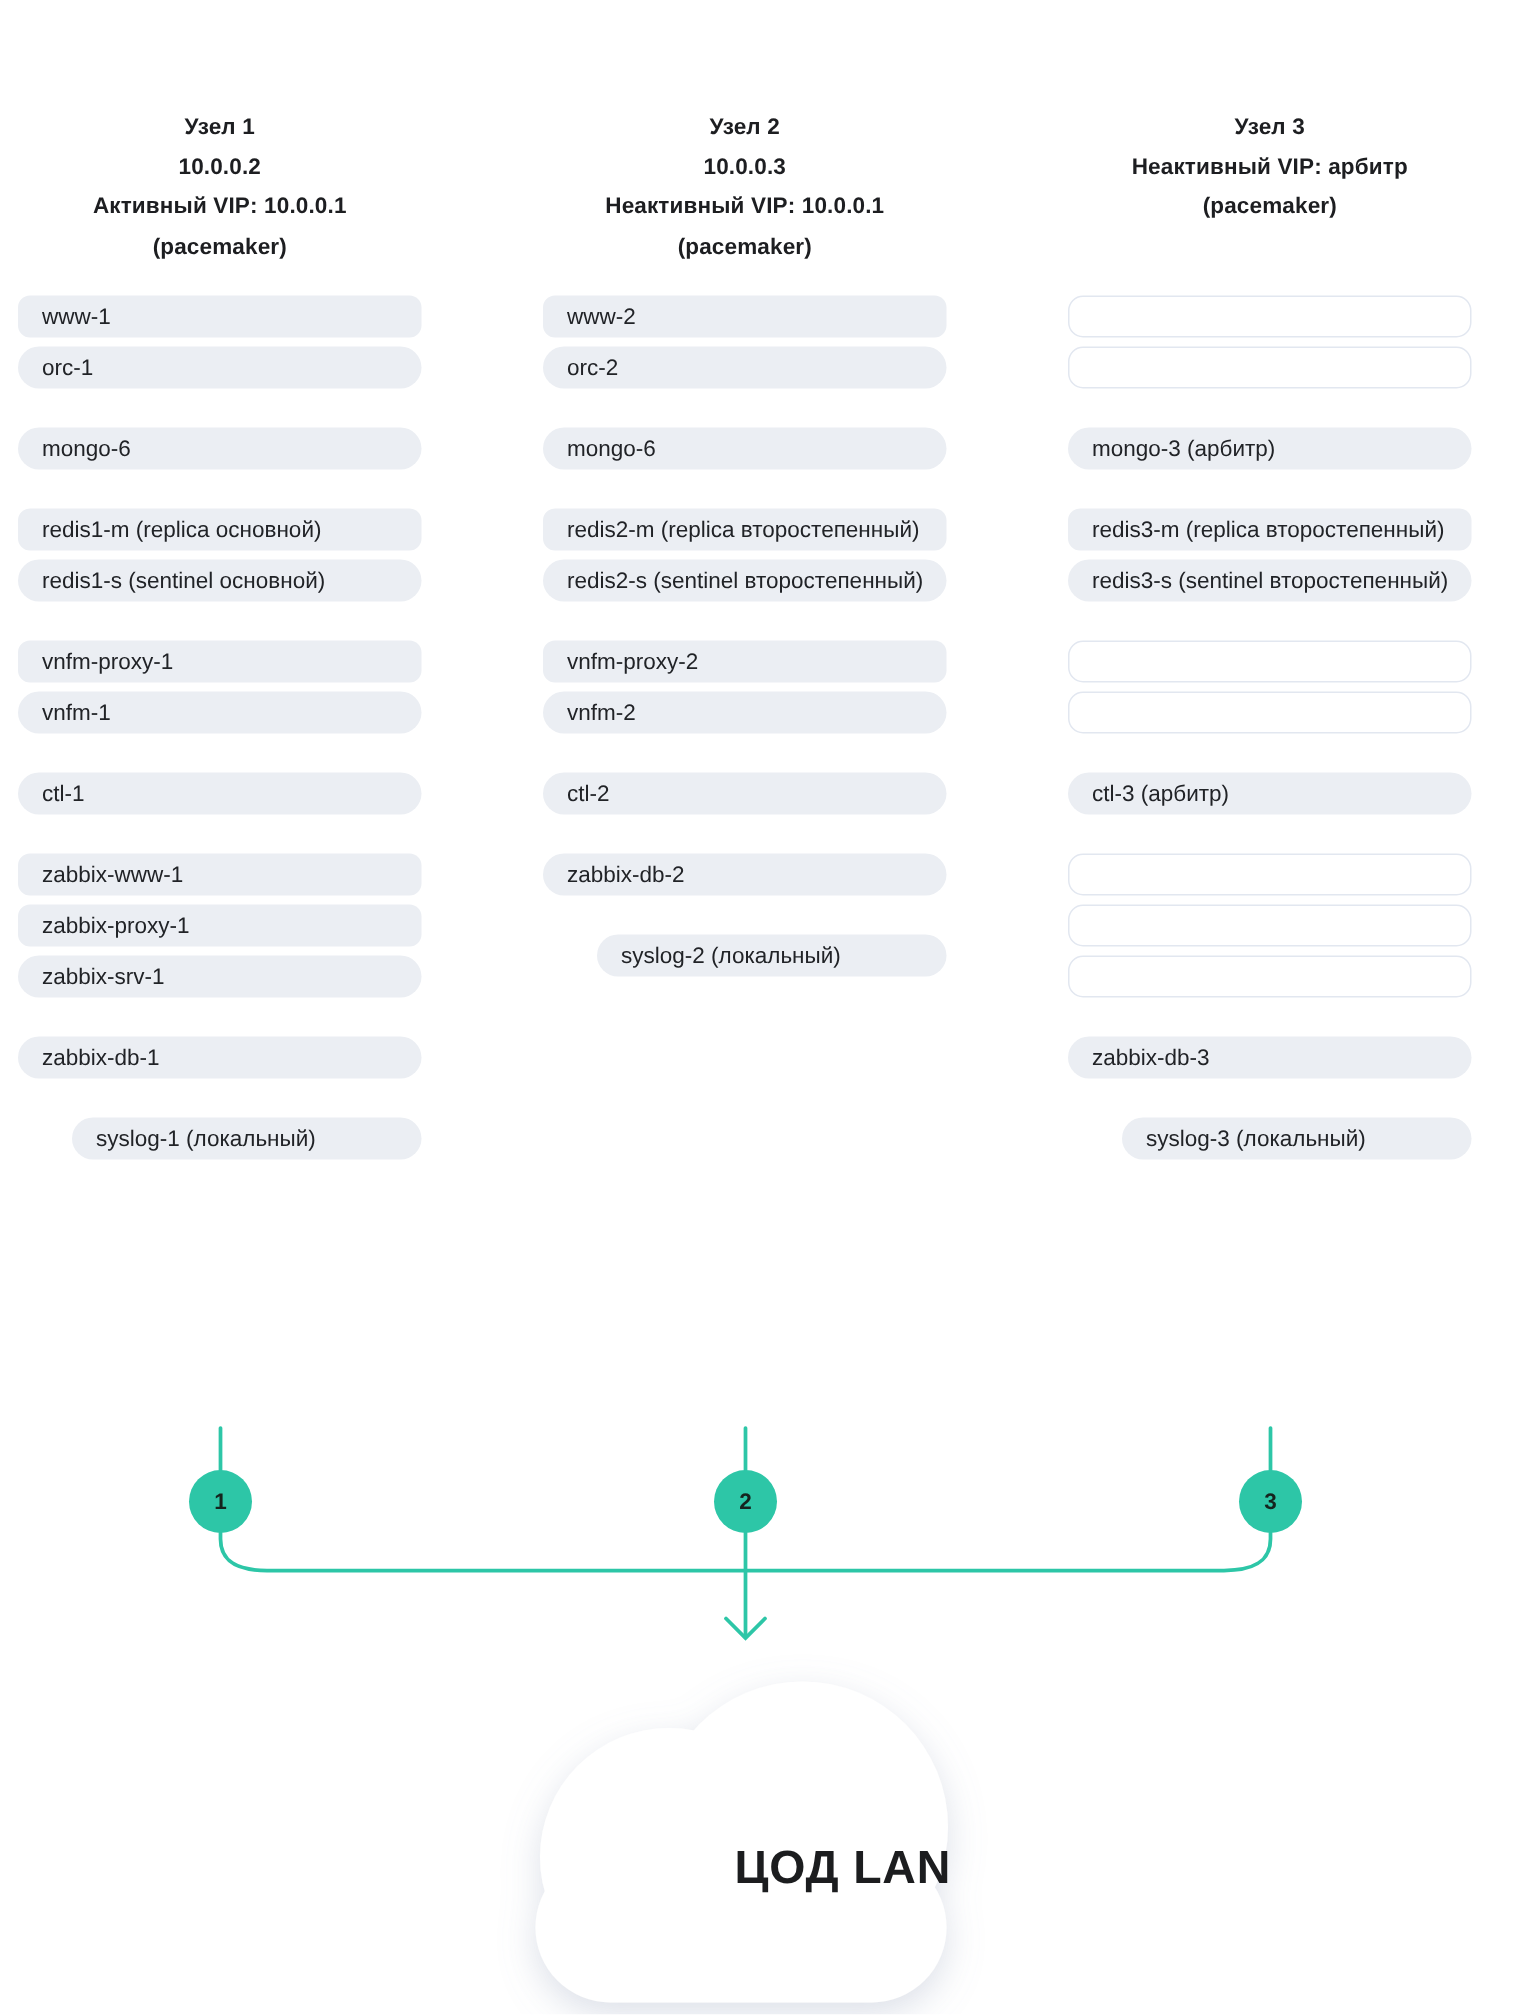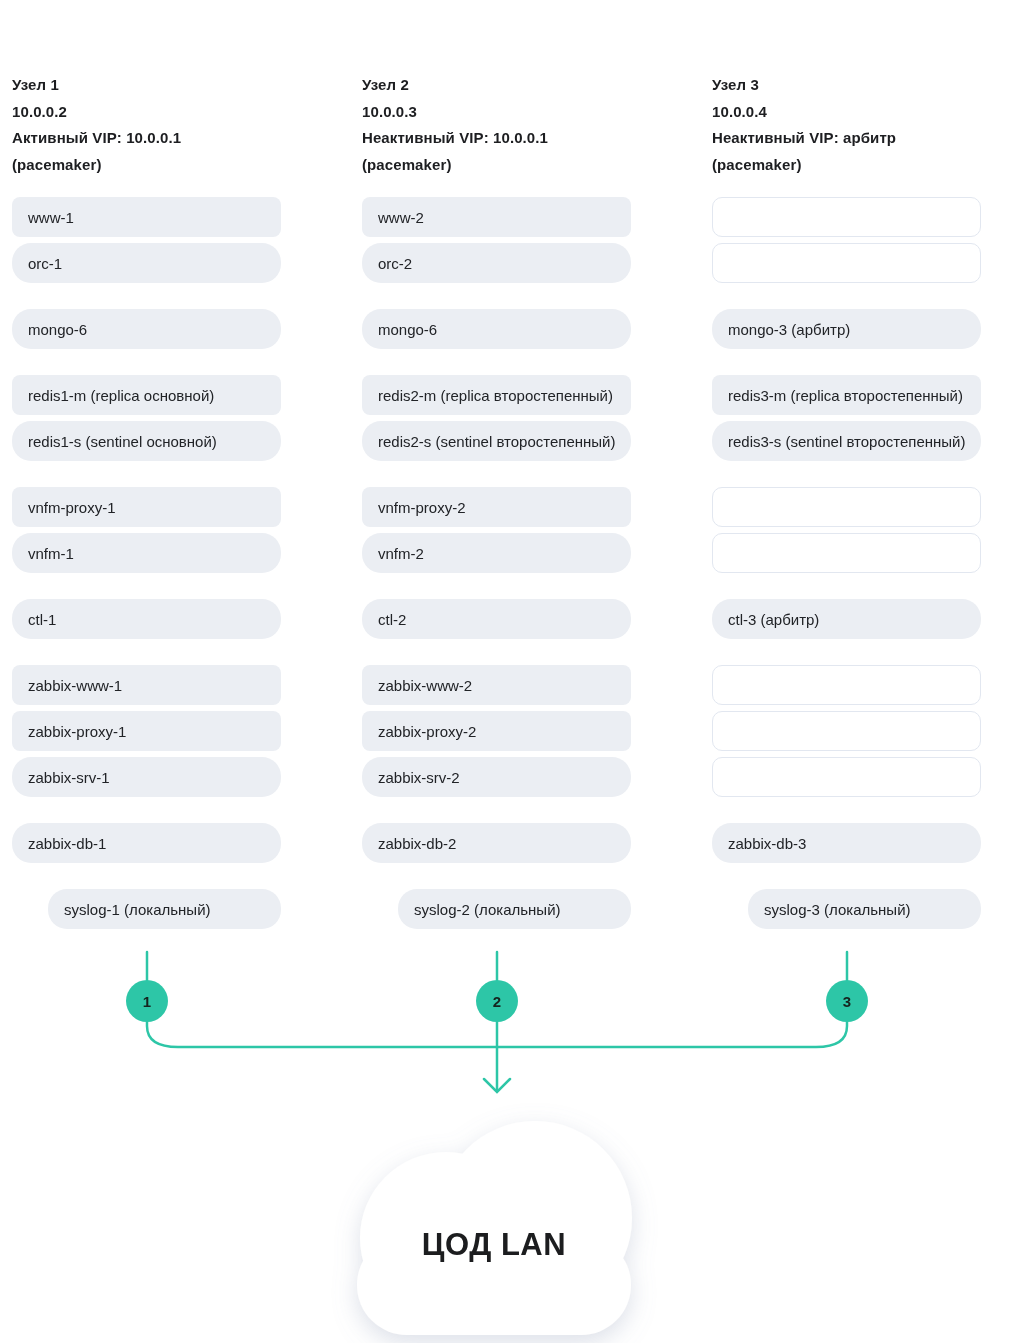--- a/index.html
+++ b/index.html
@@ -1,45 +1,45 @@
 <!DOCTYPE html>
 <html><head>
 <meta charset="utf-8">
 <style>
   * { margin:0; padding:0; box-sizing:border-box; }
   html,body { background:#ffffff; }
   body { font-family:"Liberation Sans", sans-serif; }
   .canvas { position:relative; width:1020px; height:1343px; background:#ffffff; overflow:hidden; }
 
   .columns { position:absolute; left:12px; top:72px; display:flex; gap:81px; }
-  .column { width:269px; }
+  .column { width:269px;text-align:center; }
   .col-header { height:125px; }
   .hline { font-size:15px; font-weight:bold; color:#1d1e21; line-height:26.5px; letter-spacing:.1px; white-space:nowrap; }
 
   .group { margin-bottom:26px; }
   .group:last-child { margin-bottom:0;margin-left:36px; }
   .box {
-    height:40px; border-radius:8px; background:#ebeef3; margin-bottom:6px;
+    height:28px; border-radius:8px; background:#ebeef3; margin-bottom:6px;
     display:flex; align-items:center; padding:0 16px;
     font-size:15px; color:#212327; white-space:nowrap;
   }
   .box:last-child { margin-bottom:0;border-radius:19px; }
   .box.empty { background:#ffffff; border:1.5px solid #e2e7f0; border-radius:10px; }
 
   .overlay { position:absolute; left:0; top:0; width:1020px; height:1343px; pointer-events:none; }
 
   .badge {
     position:absolute; width:42px; height:42px; border-radius:50%;
     background:#2dc6a7; color:#15241e;
     display:flex; align-items:center; justify-content:center;
     font-size:15px; font-weight:bold;
   }
 
   .cloud-label {
-    position:absolute; left:354px; top:1227px; width:280px; text-align:center;
+    position:absolute; left:354px; top:1227px; width:280px; text-align:right;
     font-size:31px; font-weight:bold; color:#1c1d1f; letter-spacing:.5px;
   }
 </style>
 </head>
 <body>
 
 <div class="canvas">
 
   <svg class="overlay" viewBox="0 0 1020 1343" aria-hidden="true">
 
@@ -122,35 +122,29 @@
           <div class="box">redis2-s (sentinel второстепенный)</div>
         </div>
         <div class="group">
           <div class="box">vnfm-proxy-2</div>
           <div class="box">vnfm-2</div>
         </div>
         <div class="group">
           <div class="box">ctl-2</div>
         </div>
         <div class="group">
-          <div class="box">zabbix-www-2</div>
-          <div class="box">zabbix-proxy-2</div>
-          <div class="box">zabbix-srv-2</div>
-        </div>
-        <div class="group">
           <div class="box">zabbix-db-2</div>
         </div>
         <div class="group">
           <div class="box">syslog-2 (локальный)</div>
         </div>
       </div>
       <div class="column">
         <div class="col-header">
           <div class="hline">Узел 3</div>
-          <div class="hline">10.0.0.4</div>
           <div class="hline">Неактивный VIP: арбитр</div>
           <div class="hline">(pacemaker)</div>
         </div>
         <div class="group">
           <div class="box empty"></div>
           <div class="box empty"></div>
         </div>
         <div class="group">
           <div class="box">mongo-3 (арбитр)</div>
         </div>

